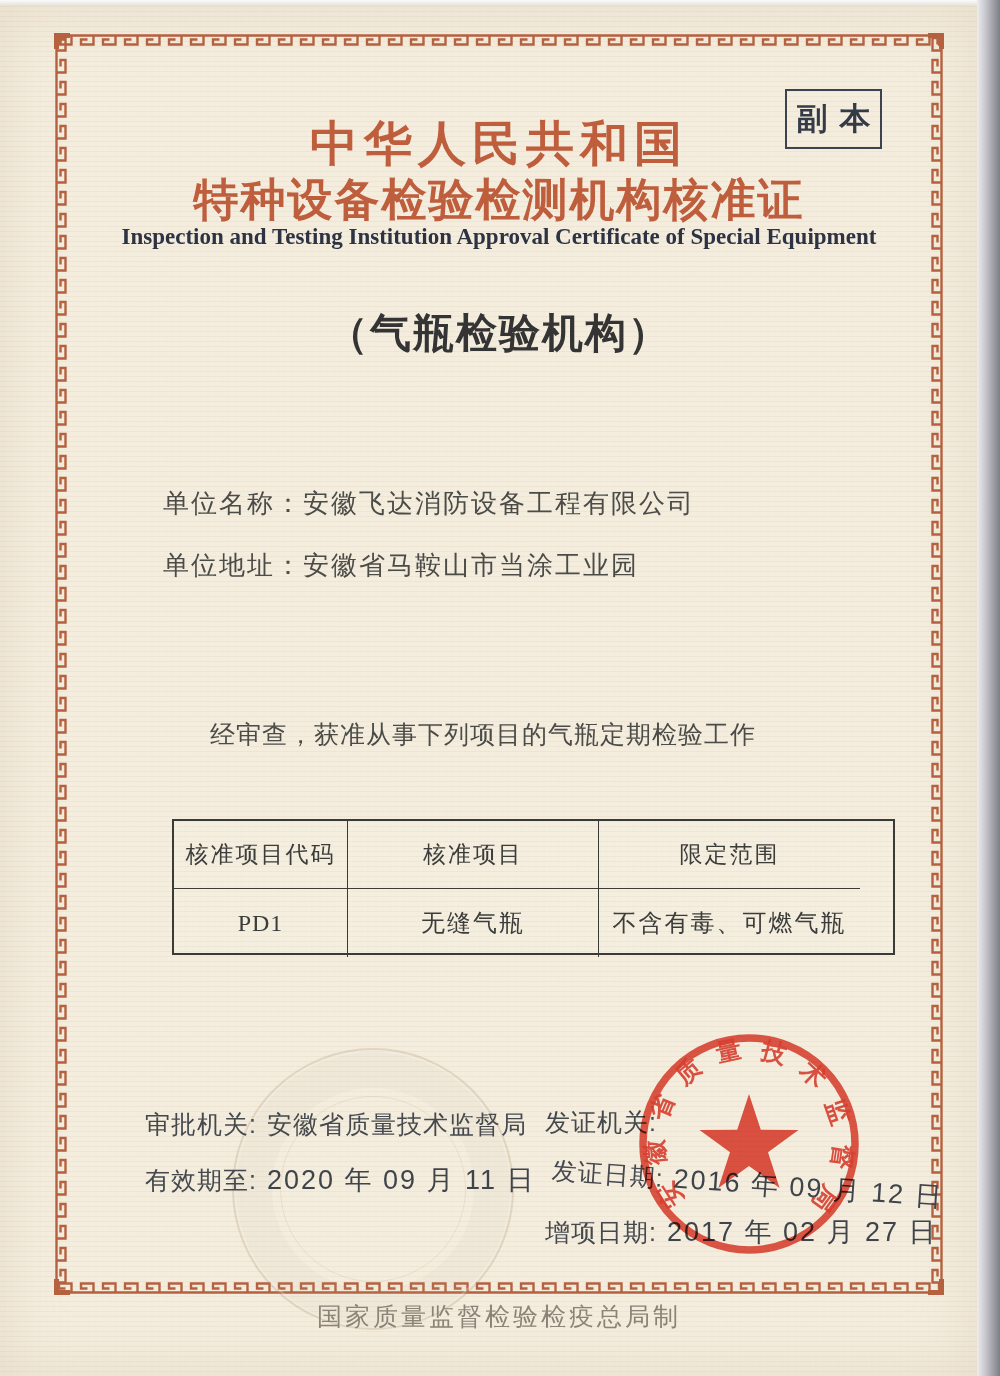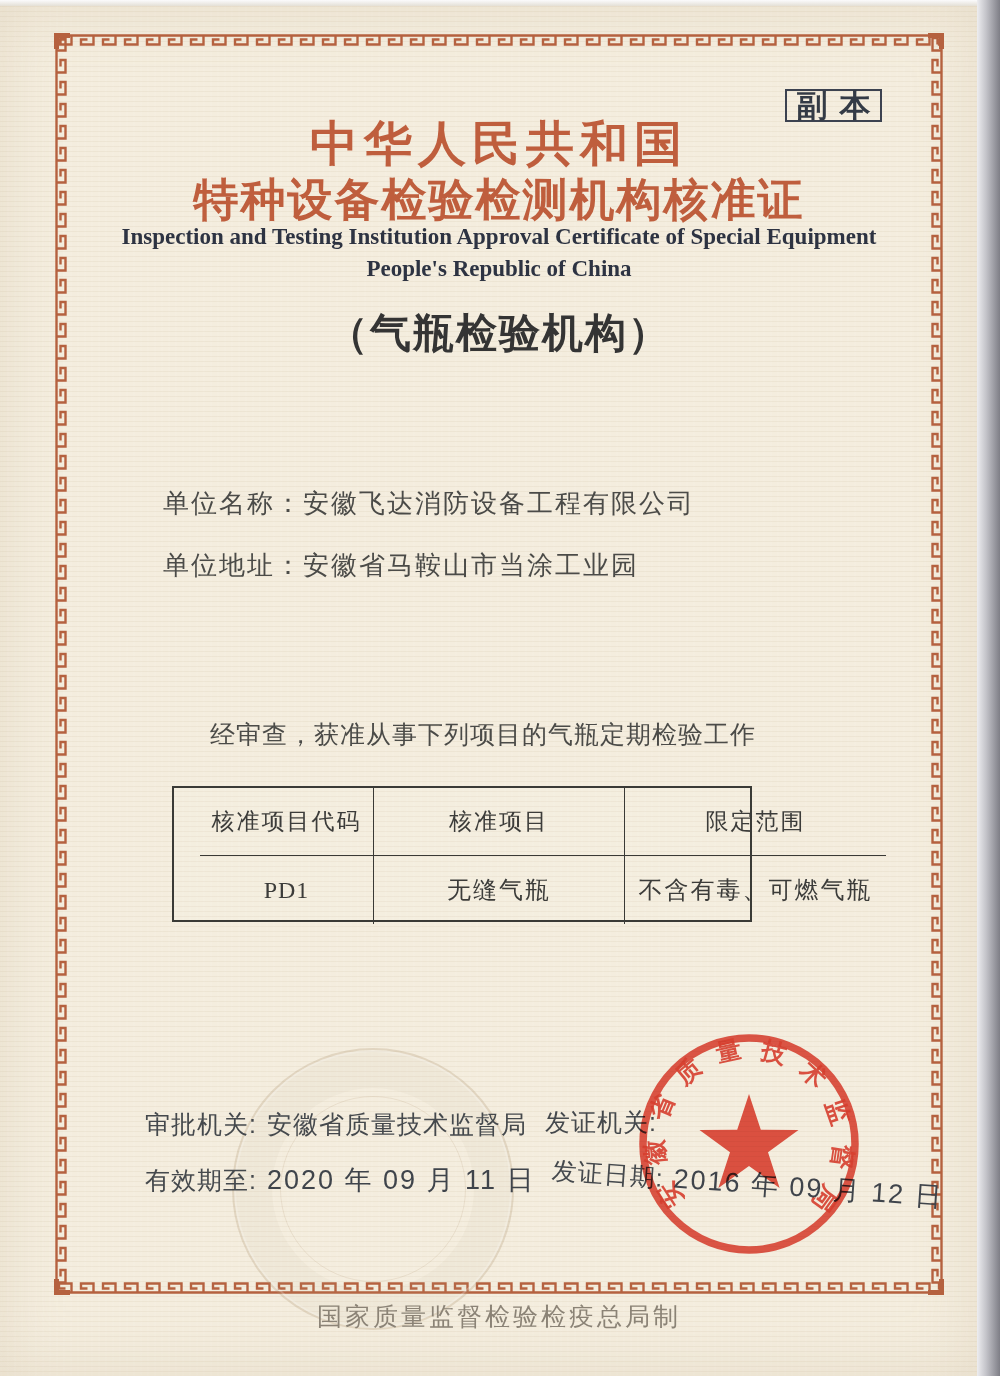--- a/index.html
+++ b/index.html
@@ -50,23 +50,23 @@
   .cert-no {
     left:600px; top:372px; font-size:24px; color:#3a3f49; letter-spacing:1px;
   }
   .cert-no .num { font-family:"Liberation Serif", serif; font-size:26px; letter-spacing:2px; }
   .field { font-size:26px; color:#4b4b48; letter-spacing:2px; }
   .f-name { left:163px; top:486px; }
   .f-addr { left:163px; top:548px; }
   .statement { left:210px; top:718px; font-size:25px; color:#4b4b48; letter-spacing:1px; }
   
   .tbl {
-    left:172px; top:786px; width:580px; height:136px;
+    left:172px; top:819px; width:723px; height:136px;
     display:grid; grid-template-columns:174px 251px 261px; grid-template-rows:68px 68px;
-    border:2.5px solid #3a3a36; background:rgba(255,255,255,0.06);padding-left:26px;
+    border:2.5px solid #3a3a36; background:rgba(255,255,255,0.06);
   }
   .tbl .cell {
     display:flex; align-items:center; justify-content:center;
     font-size:23px; color:#3c3c3a; letter-spacing:2px;
     border-right:1.5px solid #3a3a36; border-bottom:1.5px solid #3a3a36;
   }
   .tbl .cell:nth-child(3n) { border-right:none; }
   .tbl .cell:nth-child(n+4) { border-bottom:none; font-size:24px; }
   .tbl .code { font-family:"Liberation Serif", serif; letter-spacing:1px; }
   .foot-line { font-size:25px; color:#45494d; letter-spacing:1px; white-space:nowrap; }
@@ -83,21 +83,21 @@
   .ghost {
     left:232px; top:1048px; width:282px; height:282px; border-radius:50%;
     border:2px solid rgba(175,152,115,0.28);
     box-shadow:inset 0 0 0 38px rgba(190,170,135,0.07), inset 0 0 0 2px rgba(255,255,255,0.25);
   }
   .ghost .inner {
     position:absolute; inset:46px; border-radius:50%;
     border:1.5px solid rgba(175,152,115,0.18);
   }
   .copy-box {
-    left:785px; top:89px; width:97px; height:33px;
+    left:785px; top:89px; width:97px; height:60px;
     border:2.5px solid #3c4250;
     display:flex; align-items:center; justify-content:center;
     font-size:31px; font-weight:600; color:#343b46; letter-spacing:12px;
     padding-left:12px; white-space:nowrap;
   }
   .printer-line {
     left:54px; top:1300px; width:890px; text-align:center;
     font-size:25px; color:#8b8376; letter-spacing:3px;
   }
 </style>
@@ -132,21 +132,20 @@
     <path d="M890 1262 H874 V1257 H885 V1246 H890 Z" fill="#b5613f"></path>
   </svg>
 
   <div class="abs copy-box">
     <span>副本</span>
   </div>
 
   <div class="abs cjk-title t1">中华人民共和国</div>
   <div class="abs cjk-title t2">特种设备检验检测机构核准证</div>
   <div class="abs eng e1">Inspection and Testing Institution Approval Certificate of Special Equipment</div>
-  <div class="abs eng e2">People's Republic of China</div>
   <div class="abs subtitle">（气瓶检验机构）</div>
 
 
   <div class="abs field f-name">
     <span>单位名称：</span><span>安徽飞达消防设备工程有限公司</span>
   </div>
   <div class="abs statement">经审查，获准从事下列项目的气瓶定期检验工作</div>
 
   <div class="abs field f-addr">
     <span>单位地址：</span><span>安徽省马鞍山市当涂工业园</span>
@@ -170,20 +169,23 @@
   </div>
   <div class="abs foot-line l-valid">
     <span class="lab">有效期至:</span><span class="date">2020 年 09 月 11 日</span>
   </div>
   <div class="abs foot-line l-issuer">
     <span>发证机关:</span>
   </div>
   <div class="abs foot-line l-issued">
     <span class="lab">发证日期:</span><span class="date">2016 年 09 月 12 日</span>
   </div>
+  <div class="abs foot-line l-added">
+    <span class="lab">增项日期:</span><span class="date">2017 年 02 月 27 日</span>
+  </div>
 
   <svg class="abs seal" width="230" height="230" viewBox="0 0 230 230">
     <circle cx="115" cy="116" r="106" fill="none" stroke="#de3425" stroke-width="7.5" opacity="0.88"></circle>
     <polygon points="115,66 103.2,101.8 65.5,101.9 96,124.2 84.4,160.1 115,138 145.6,160.1 134,124.2 164.5,101.9 126.8,101.8" fill="#de3425" opacity="0.9"></polygon>
     <defs>
       <path id="sealArc" d="M 56 178 A 86 86 0 1 1 174 178" fill="none"></path>
     </defs>
     <text font-size="25" font-weight="bold" fill="#de3425" opacity="0.9" font-family="Liberation Sans, sans-serif">
       <textPath href="#sealArc" startOffset="8" textLength="398" lengthAdjust="spacing">安徽省质量技术监督局</textPath>
     </text>

